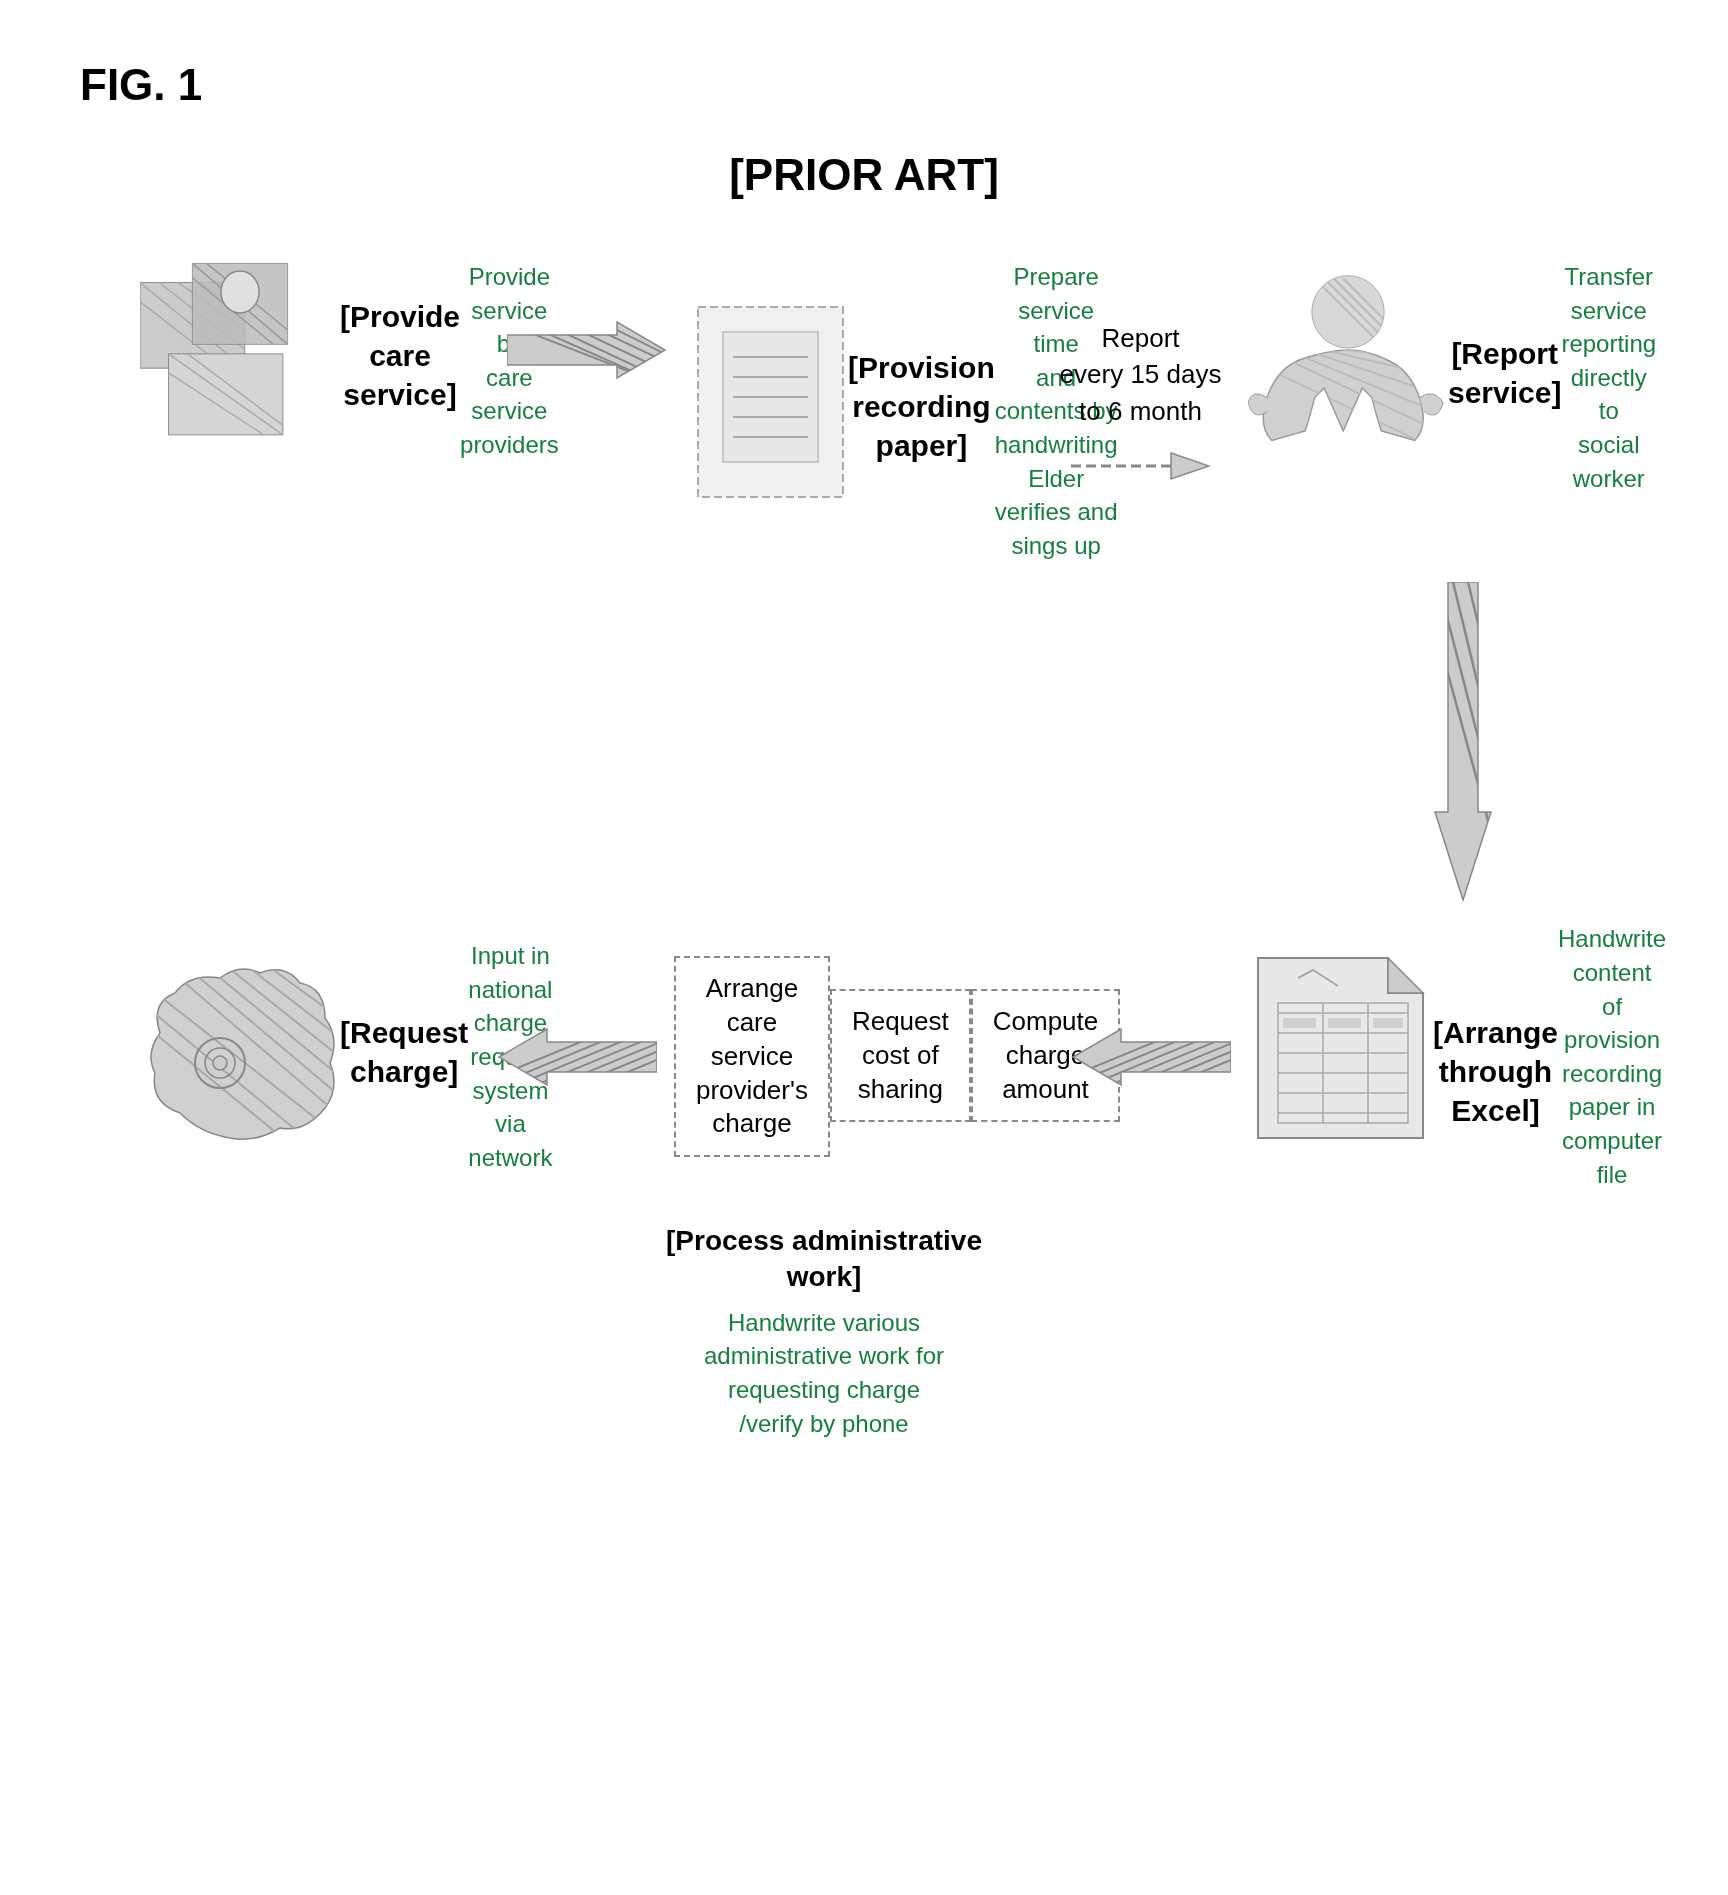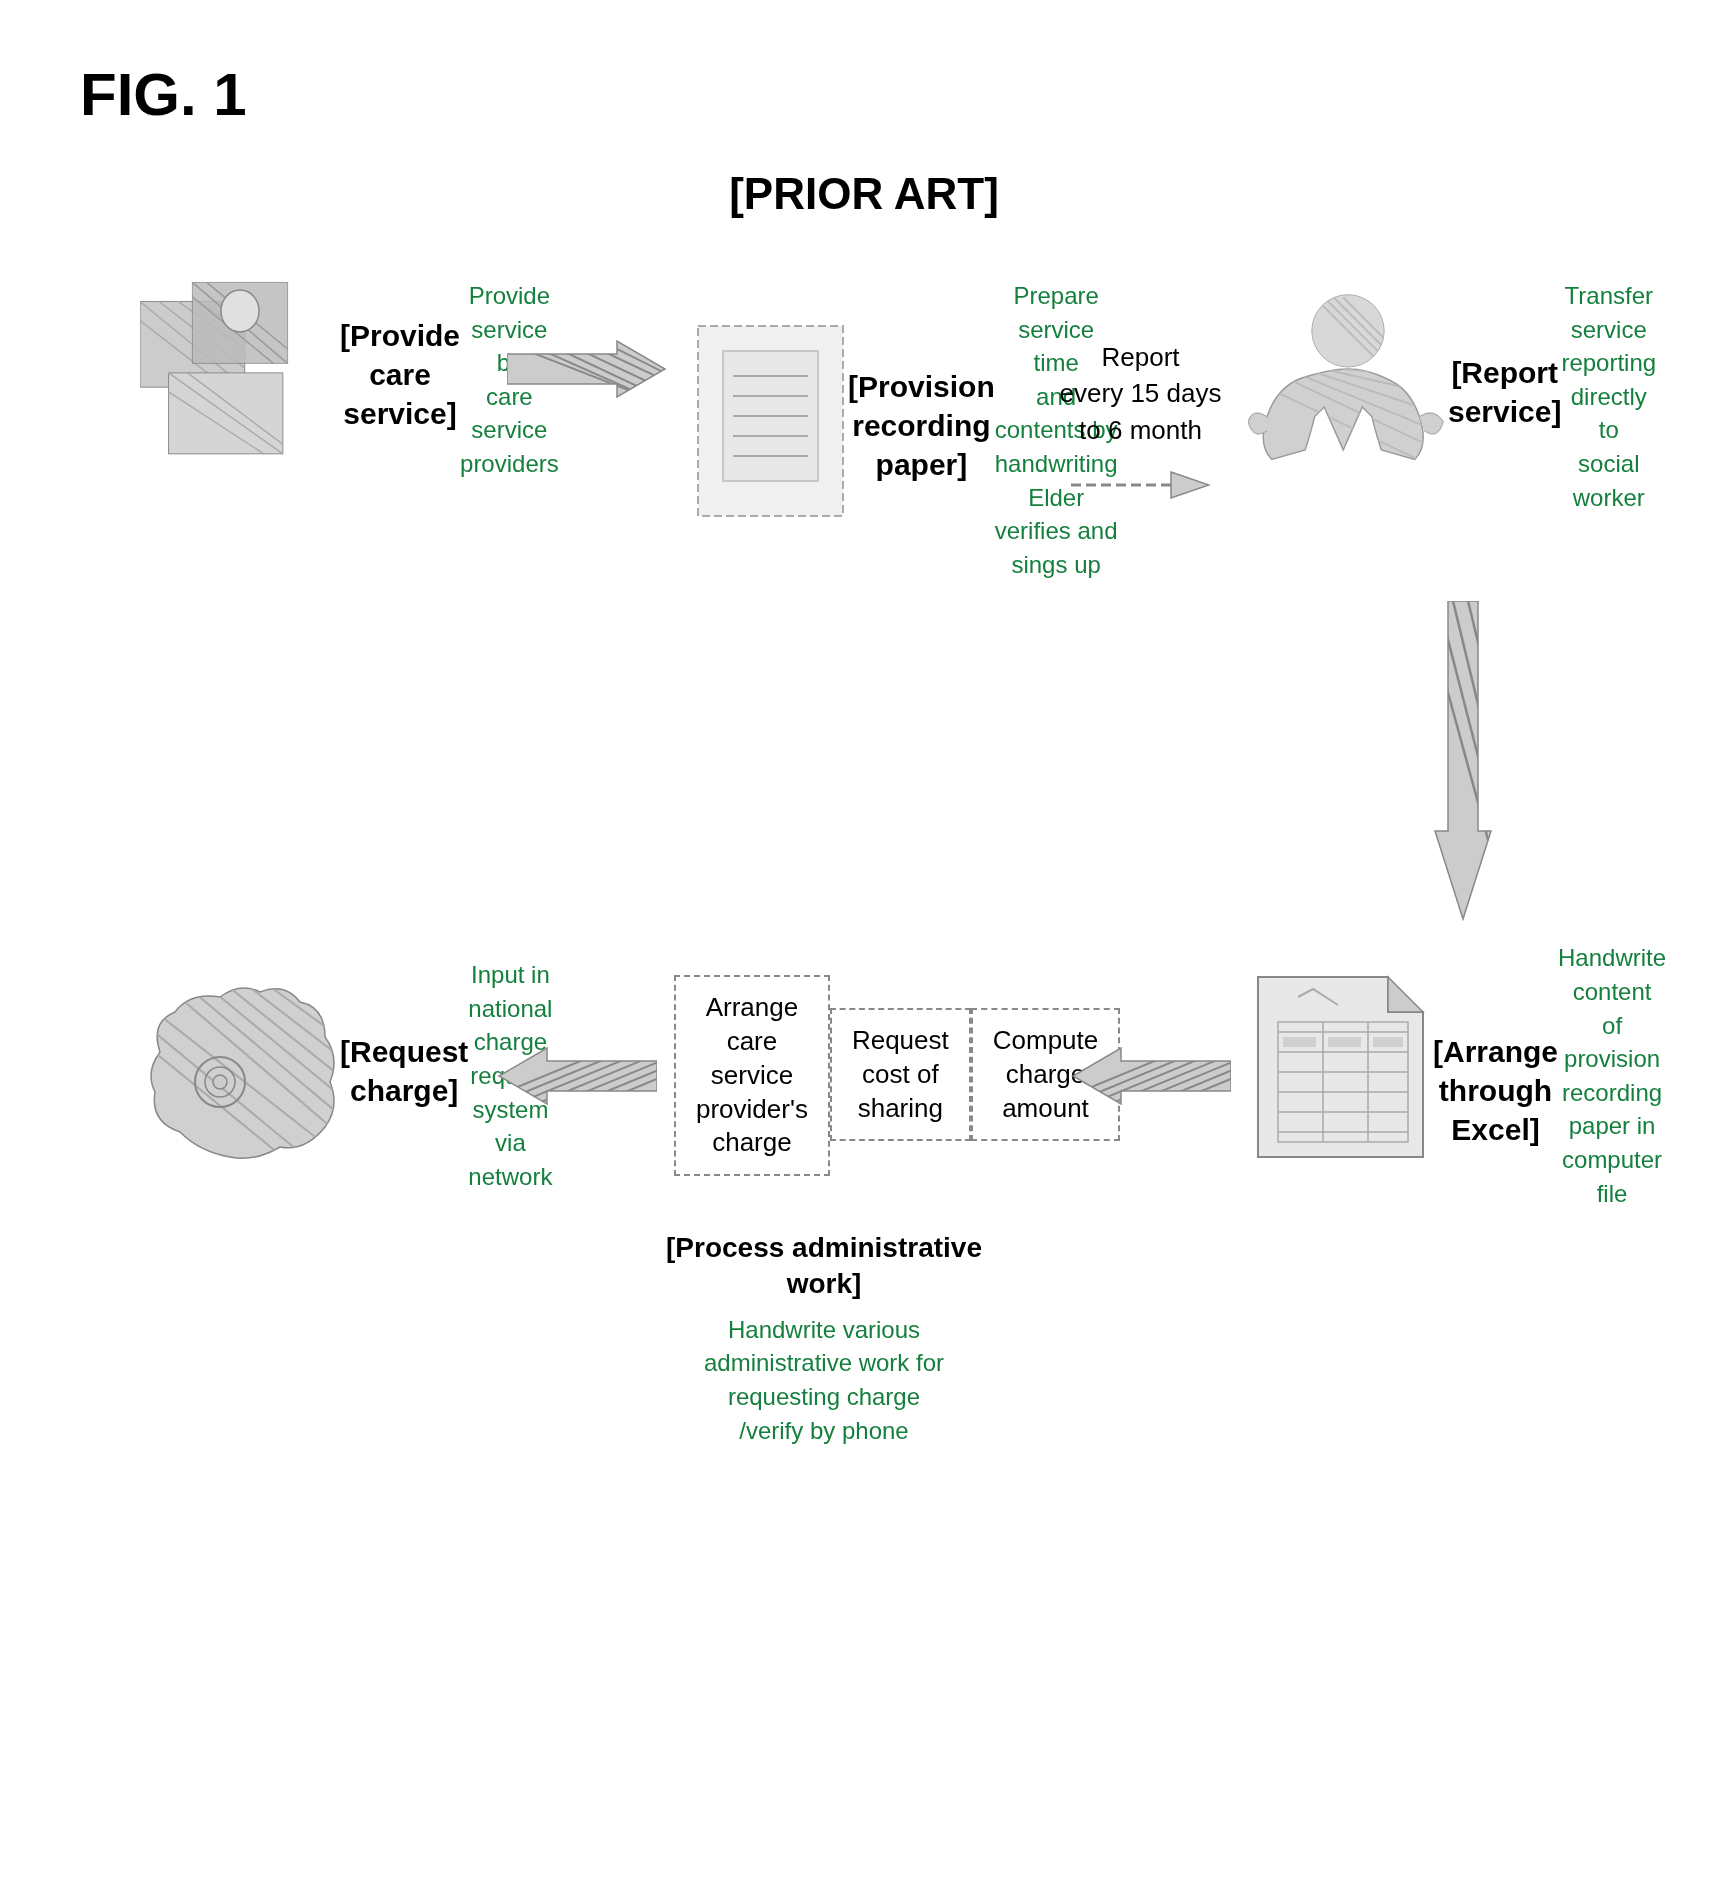--- a/index.html
+++ b/index.html
@@ -11,21 +11,21 @@
       position: relative;
       overflow: hidden;
     }
     .page {
       width: 1728px;
       min-height: 1895px;
       padding: 60px 80px;
       position: relative;
     }
     .fig-label {
-      font-size: 60px;
+      font-size: 44px;
       font-weight: bold;
       margin-bottom: 40px;
     }
     .prior-art-title {
       text-align: center;
       font-size: 44px;
       font-weight: bold;
       margin-bottom: 60px;
     }
     
@@ -384,21 +384,21 @@
         <div class="node-title" style="white-space:pre-line;margin-top:40px;">[Arrange
 through Excel]</div>
         <div class="node-desc" style="white-space:pre-line;">Handwrite content
 of provision recording
 paper in computer file</div>
       </div>
 
     </div>
 
     <div style="display:flex; justify-content:center; margin-top:20px; margin-left:-80px;">
-      <div style="width:380px; text-align:center;">
+      <div style="width:380px; text-align:center;margin-top:12px;">
         <div class="node-title" style="font-size:28px; font-weight:bold;">[Process administrative work]</div>
         <div class="node-desc" style="font-size:24px; white-space:pre-line;">Handwrite various
 administrative work for
 requesting charge
 /verify by phone</div>
       </div>
     </div>
 
   </div>
 </div>

